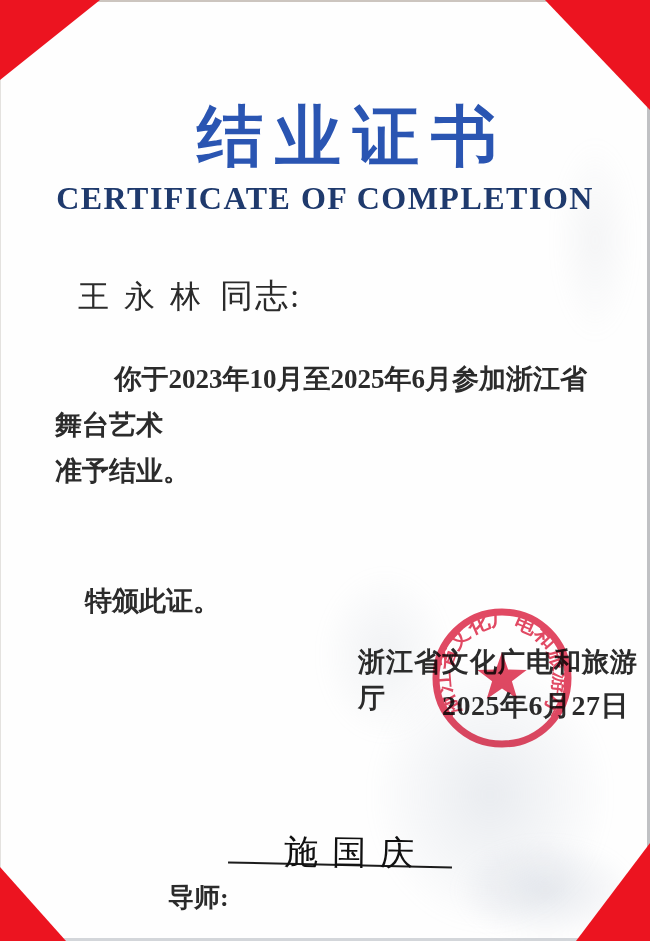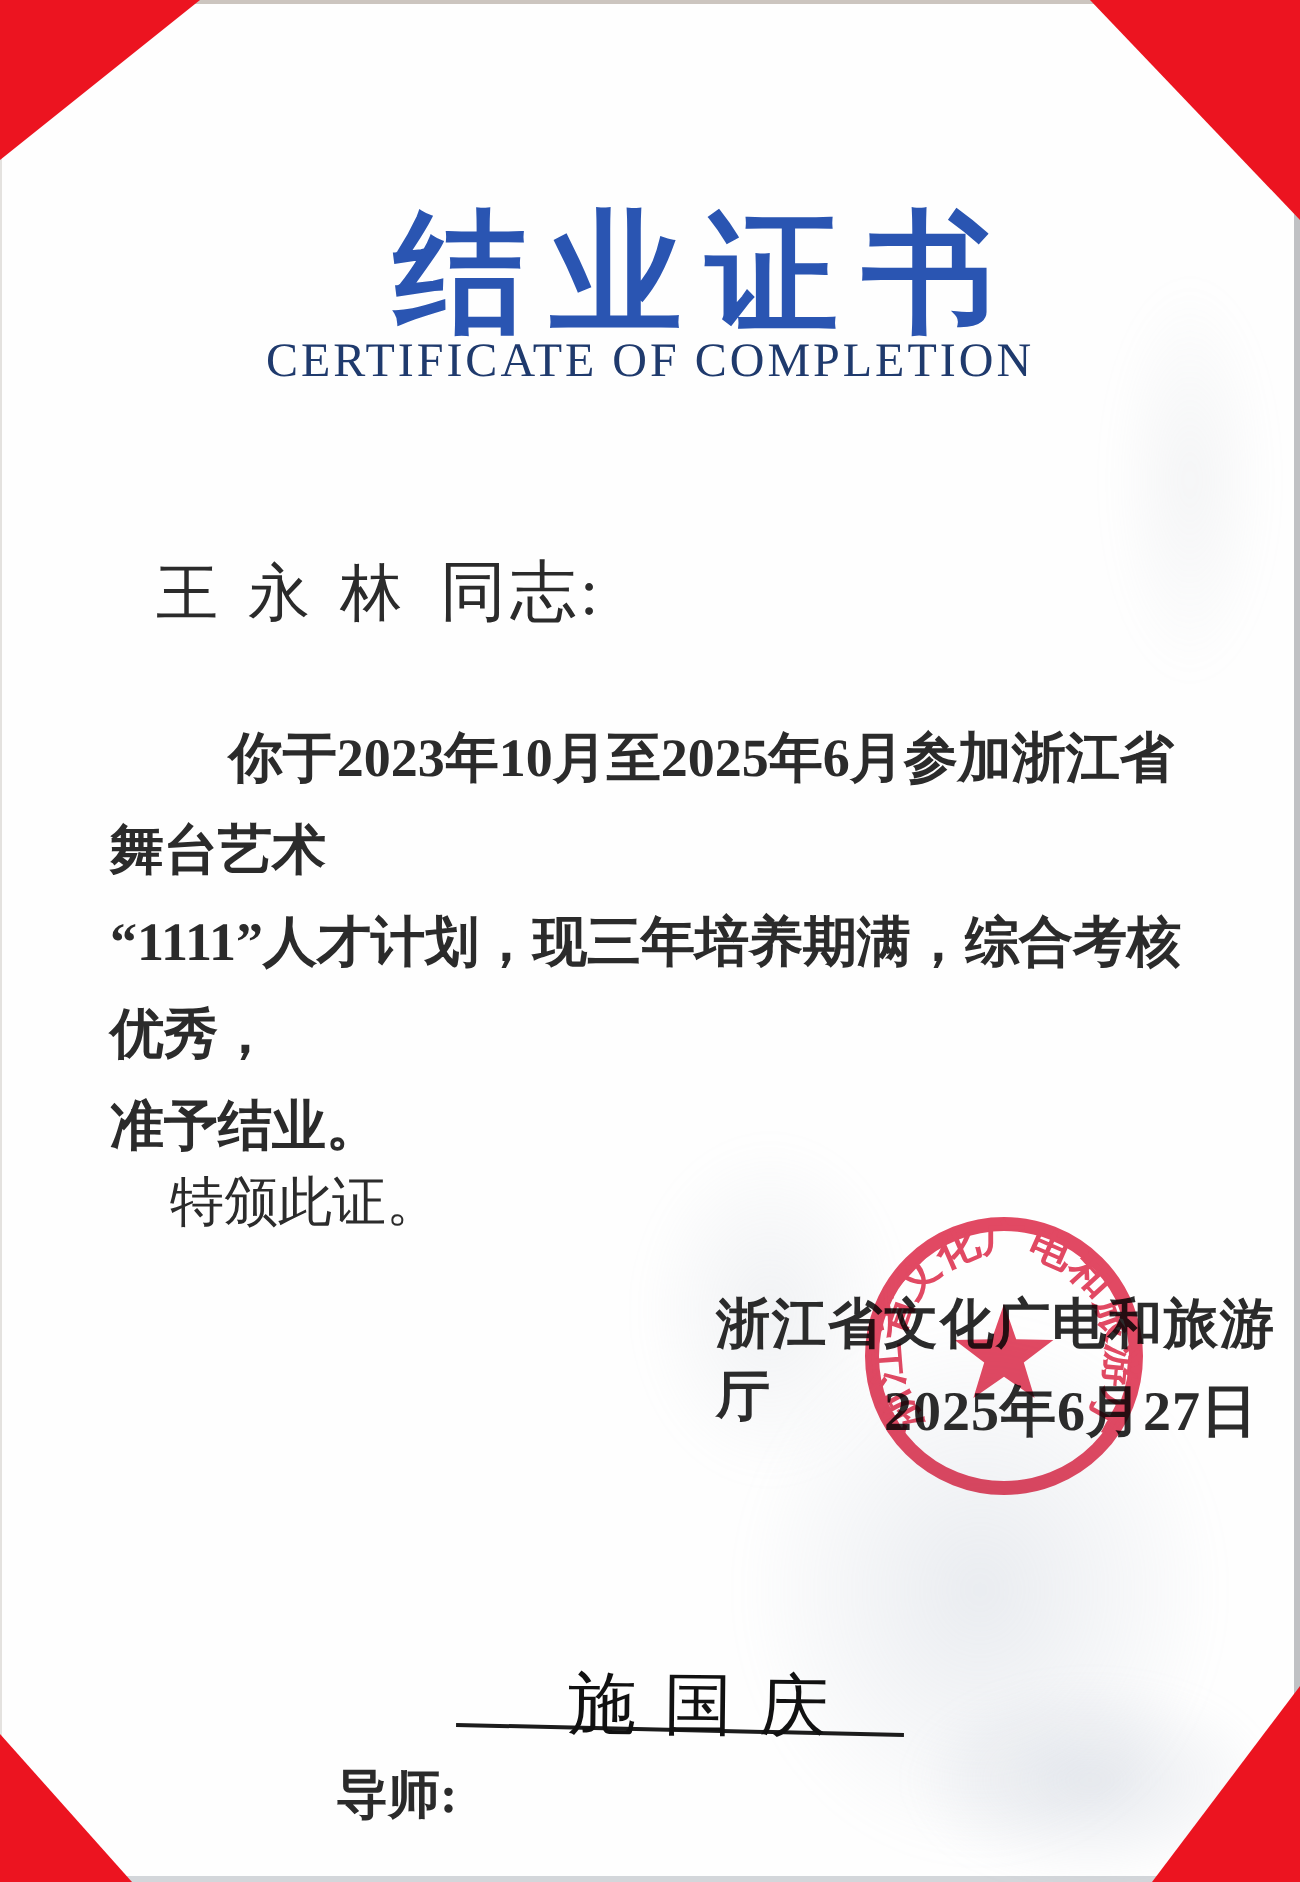--- a/index.html
+++ b/index.html
@@ -35,41 +35,41 @@
 
   .title-cn{
     position:absolute;left:16px;top:92px;width:100%;
     text-align:center;margin:0;
     font-size:66px;font-weight:900;
     letter-spacing:12px;padding-left:24px;box-sizing:border-box;
     color:var(--title-blue);
     z-index:2;
   }
   .title-en{
-    position:absolute;left:0;top:168px;width:100%;
+    position:absolute;left:0;top:180px;width:100%;
     text-align:center;
-    font-size:24px;font-weight:400;letter-spacing:1.5px;
+    font-size:32px;font-weight:700;letter-spacing:1.5px;
     color:var(--subtitle-navy);
     z-index:2;
   }
   .salutation{
     position:absolute;left:78px;top:274px;
     color:var(--body-ink);z-index:2;
   }
   .salutation .name{font-size:31px;letter-spacing:15px;text-align:right;}
   .salutation .suffix{font-size:33px;letter-spacing:2px;}
   .body-text{
     position:absolute;left:55px;top:356px;width:545px;
     font-size:27px;font-weight:600;line-height:46px;
     color:var(--body-ink);z-index:2;
   }
   .body-text .line.indent{text-indent:2.2em;}
   .closing{
     position:absolute;left:85px;top:583px;
-    font-size:27px;font-weight:400;color:var(--body-ink);z-index:2;
+    font-size:27px;font-weight:700;color:var(--body-ink);z-index:2;
   }
   .issuer{
     position:absolute;left:358px;top:644px;
     font-size:27px;font-weight:600;letter-spacing:1px;
     color:var(--body-ink);z-index:2;
   }
   .issue-date{
     position:absolute;left:442px;top:687px;
     font-size:28px;font-weight:600;letter-spacing:.5px;
     color:var(--body-ink);z-index:2;
@@ -114,21 +114,20 @@
 
   <div class="title-en">CERTIFICATE OF COMPLETION</div>
 
   <div class="salutation">
     <span class="name">王永林</span>
     <span class="suffix">同志:</span>
   </div>
 
   <div class="body-text">
     <div class="line indent">你于2023年10月至2025年6月参加浙江省舞台艺术</div>
-    <div class="line">“1111”人才计划，现三年培养期满，综合考核优秀，</div>
     <div class="line">准予结业。</div>
   </div>
 
   <div class="closing">特颁此证。</div>
 
   <div class="issuer">浙江省文化广电和旅游厅</div>
 
   <div class="issue-date">2025年6月27日</div>
 
   <svg class="seal" viewBox="-80 -80 160 160">

